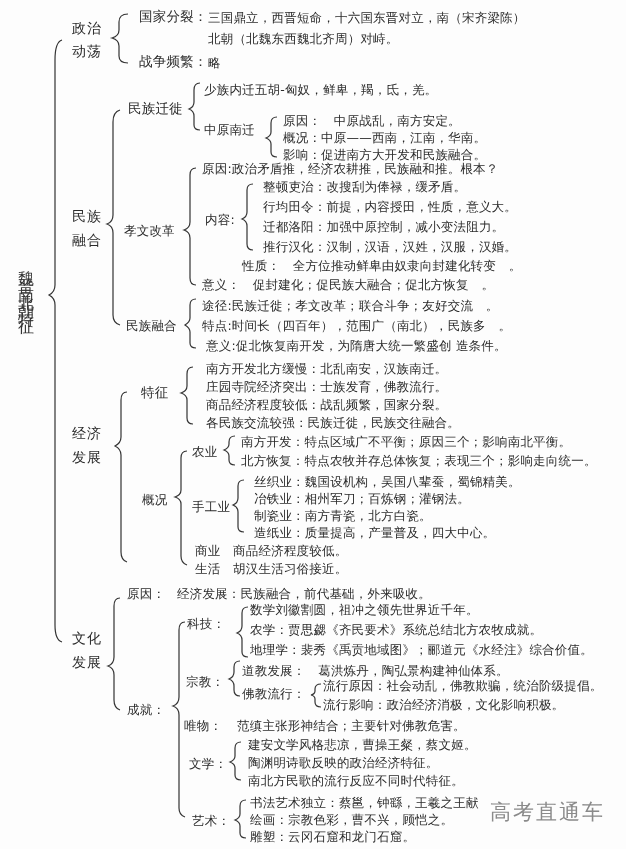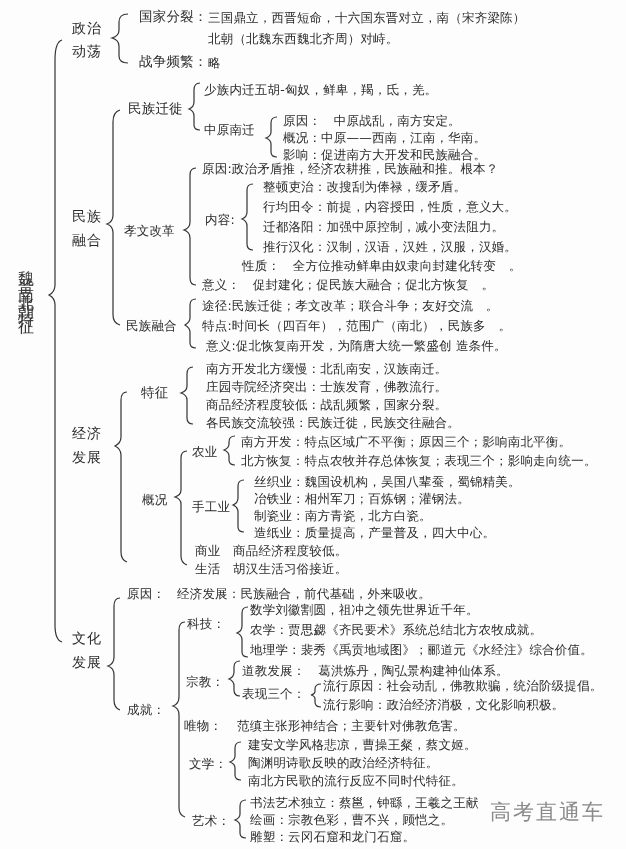--- a/index.html
+++ b/index.html
@@ -134,21 +134,21 @@
 
   <div class="t" style="left:127px; top:702px;">成就：</div>
 
   <div class="t" style="left:187px; top:616px;text-align:center;">科技：</div>
   <div class="t" style="left:250px; top:602px;">数学刘徽割圆，祖冲之领先世界近千年。</div>
   <div class="t" style="left:250px; top:622px;">农学：贾思勰《齐民要术》系统总结北方农牧成就。</div>
   <div class="t" style="left:250px; top:642px;">地理学：裴秀《禹贡地域图》；郦道元《水经注》综合价值。</div>
 
   <div class="t" style="left:186px; top:674px;">宗教：</div>
   <div class="t" style="left:242px; top:663px;">道教发展：　葛洪炼丹，陶弘景构建神仙体系。</div>
-  <div class="t" style="left:242px; top:686px;">表现三个：</div>
+  <div class="t" style="left:242px; top:686px;">佛教流行：</div>
   <div class="t" style="left:323px; top:678px;">流行原因：社会动乱，佛教欺骗，统治阶级提倡。</div>
   <div class="t" style="left:323px; top:697px;">流行影响：政治经济消极，文化影响积极。</div>
 
   <div class="t" style="left:184px; top:718px;">唯物：</div>
   <div class="t" style="left:237px; top:718px;">范缜主张形神结合；主要针对佛教危害。</div>
 
   <div class="t" style="left:189px; top:756px;">文学：</div>
   <div class="t" style="left:248px; top:737px;">建安文学风格悲凉，曹操王粲，蔡文姬。</div>
   <div class="t" style="left:248px; top:755px;">陶渊明诗歌反映的政治经济特征。</div>
   <div class="t" style="left:248px; top:773px;">南北方民歌的流行反应不同时代特征。</div>

